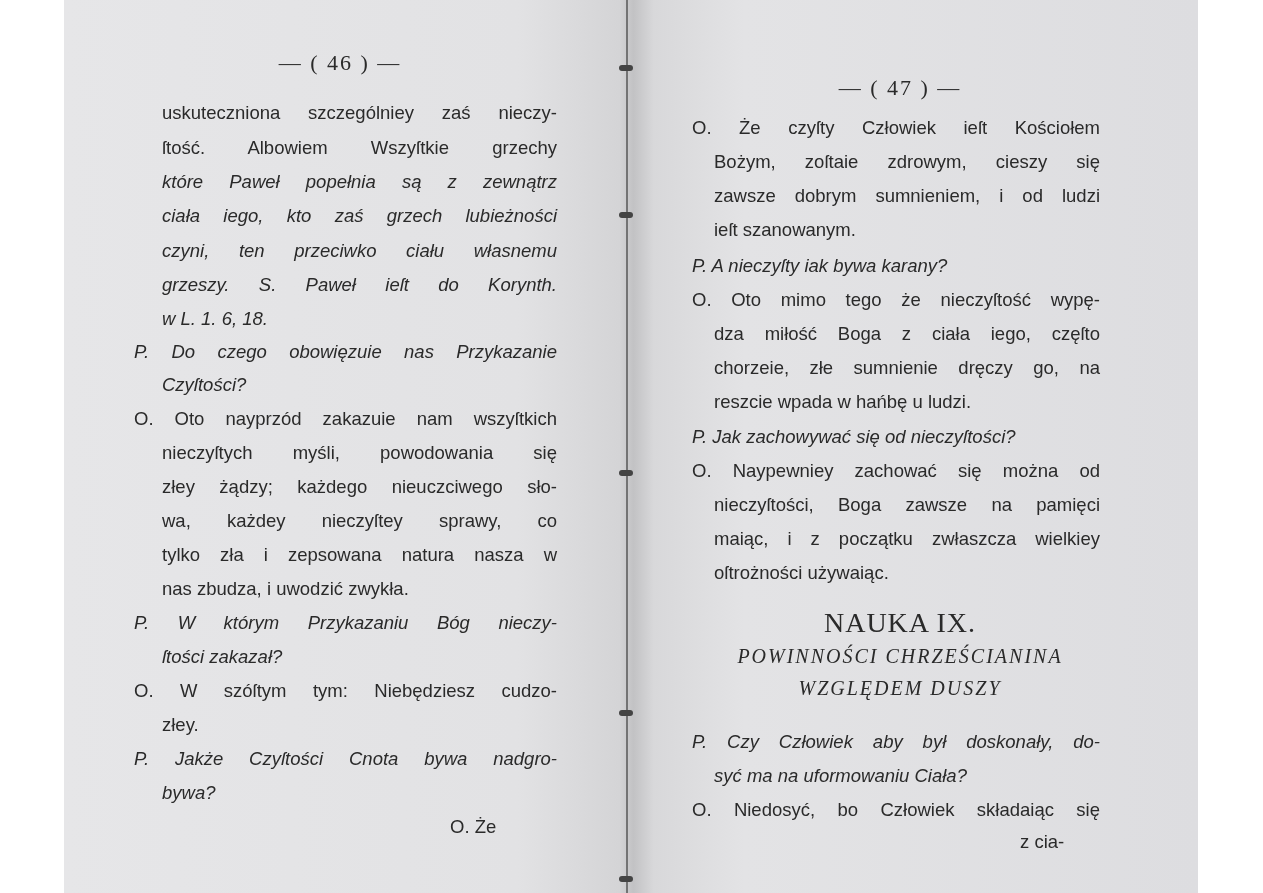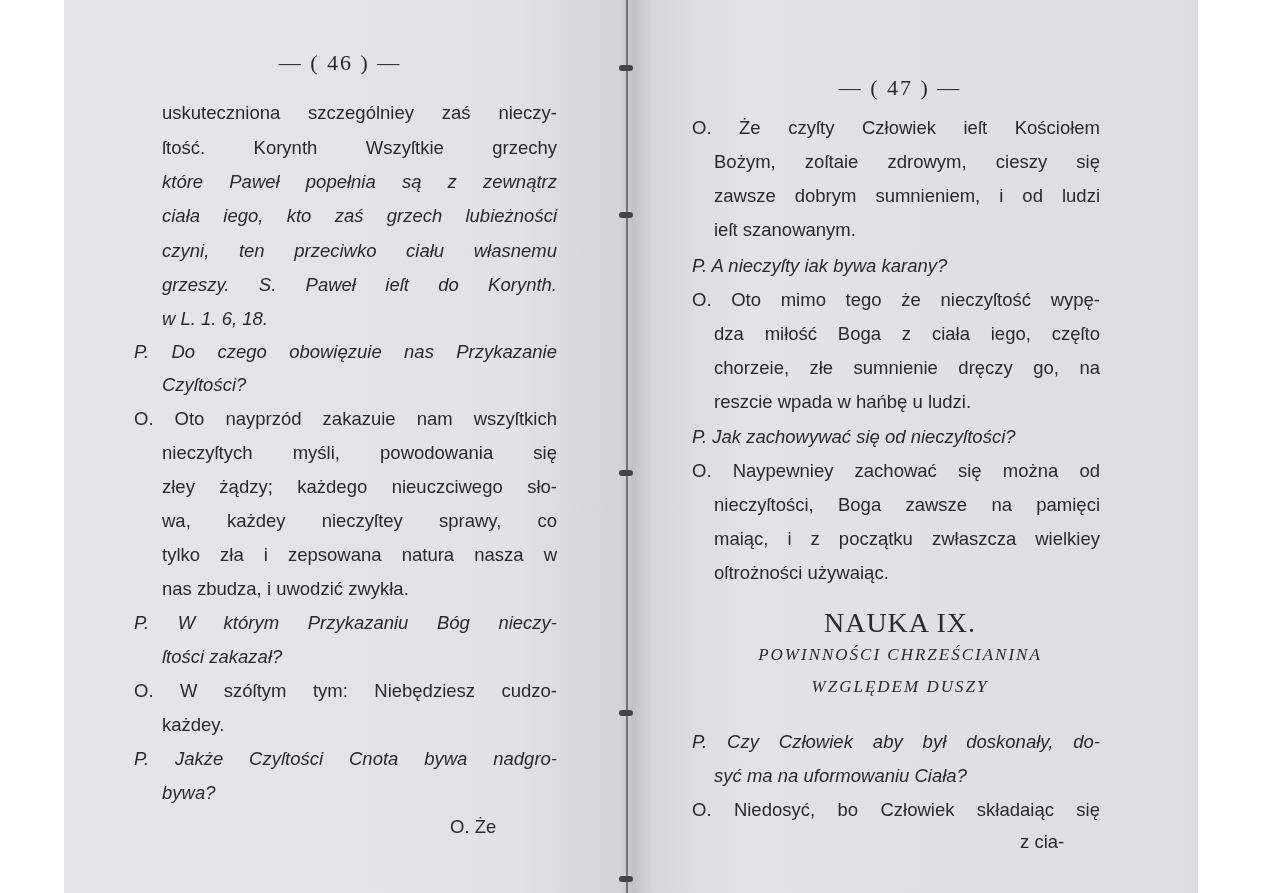--- a/index.html
+++ b/index.html
@@ -28,56 +28,56 @@
     font-family:Liberation Sans, sans-serif;
   }
   .it { font-style:italic; }
   .j { text-align:justify; text-align-last:justify; }
   .heading-big {
     position:absolute; left:0; right:0; text-align:center;
     font-family:"Liberation Serif", serif; font-size:28px; letter-spacing:1px;
   }
   .heading-sub {
     position:absolute; left:0; right:0; text-align:center;
-    font-family:"Liberation Serif", serif; font-style:italic; font-size:17px; letter-spacing:2px;
+    font-family:"Liberation Serif", serif; font-style:italic; font-size:20px; letter-spacing:2px;
   }
 </style>
 </head>
 <body>
 
 <div class="scan"></div>
 <div class="gutter"></div>
 <div class="stitch" style="top:65px"></div>
 <div class="stitch" style="top:212px"></div>
 <div class="stitch" style="top:470px"></div>
 <div class="stitch" style="top:710px"></div>
 <div class="stitch" style="top:876px"></div>
 
 <div class="page left">
   <div class="header">— ( 46 ) —</div>
 
   <div class="line j" style="top:104px;left:42px;width:395px">uskuteczniona szczególniey zaś nieczy-</div>
-  <div class="line j" style="top:139px;left:42px;width:395px"><span>ſtość. Korynth Wszyſtkie grzechy</span></div>
+  <div class="line j" style="top:139px;left:42px;width:395px"><span>ſtość. Albowiem Wszyſtkie grzechy</span></div>
   <div class="line j it" style="top:173px;left:42px;width:395px">które Paweł popełnia są z zewnątrz</div>
   <div class="line j it" style="top:207px;left:42px;width:395px">ciała iego, kto zaś grzech lubieżności</div>
   <div class="line j it" style="top:242px;left:42px;width:395px">czyni, ten przeciwko ciału własnemu</div>
   <div class="line j it" style="top:276px;left:42px;width:395px">grzeszy. S. Paweł ieſt do Korynth.</div>
   <div class="line it" style="top:310px;left:42px">w L. 1. 6, 18.</div>
   <div class="line j it" style="top:343px;left:14px;width:423px">P. Do czego obowięzuie nas Przykazanie</div>
   <div class="line it" style="top:376px;left:42px">Czyſtości?</div>
   <div class="line j" style="top:410px;left:14px;width:423px">O. Oto nayprzód zakazuie nam wszyſtkich</div>
   <div class="line j" style="top:444px;left:42px;width:395px">nieczyſtych myśli, powodowania się</div>
   <div class="line j" style="top:478px;left:42px;width:395px">złey żądzy; każdego nieuczciwego sło-</div>
   <div class="line j" style="top:512px;left:42px;width:395px">wa, każdey nieczyſtey sprawy, co</div>
   <div class="line j" style="top:546px;left:42px;width:395px">tylko zła i zepsowana natura nasza w</div>
   <div class="line" style="top:580px;left:42px">nas zbudza, i uwodzić zwykła.</div>
   <div class="line j it" style="top:614px;left:14px;width:423px">P. W którym Przykazaniu Bóg nieczy-</div>
   <div class="line it" style="top:648px;left:42px">ſtości zakazał?</div>
   <div class="line j" style="top:682px;left:14px;width:423px">O. W szóſtym tym: Niebędziesz cudzo-</div>
-  <div class="line" style="top:716px;left:42px">każdey.</div>
+  <div class="line" style="top:716px;left:42px">złey.</div>
   <div class="line j it" style="top:750px;left:14px;width:423px">P. Jakże Czyſtości Cnota bywa nadgro-</div>
   <div class="line it" style="top:784px;left:42px">bywa?</div>
   <div class="line" style="top:818px;left:330px">O. Że</div>
 </div>
 
 <div class="page right">
   <div class="header">— ( 47 ) —</div>
 
   <div class="line j" style="top:94px;left:12px;width:408px">O. Że czyſty Człowiek ieſt Kościołem</div>
   <div class="line j" style="top:128px;left:34px;width:386px">Bożym, zoſtaie zdrowym, cieszy się</div>

